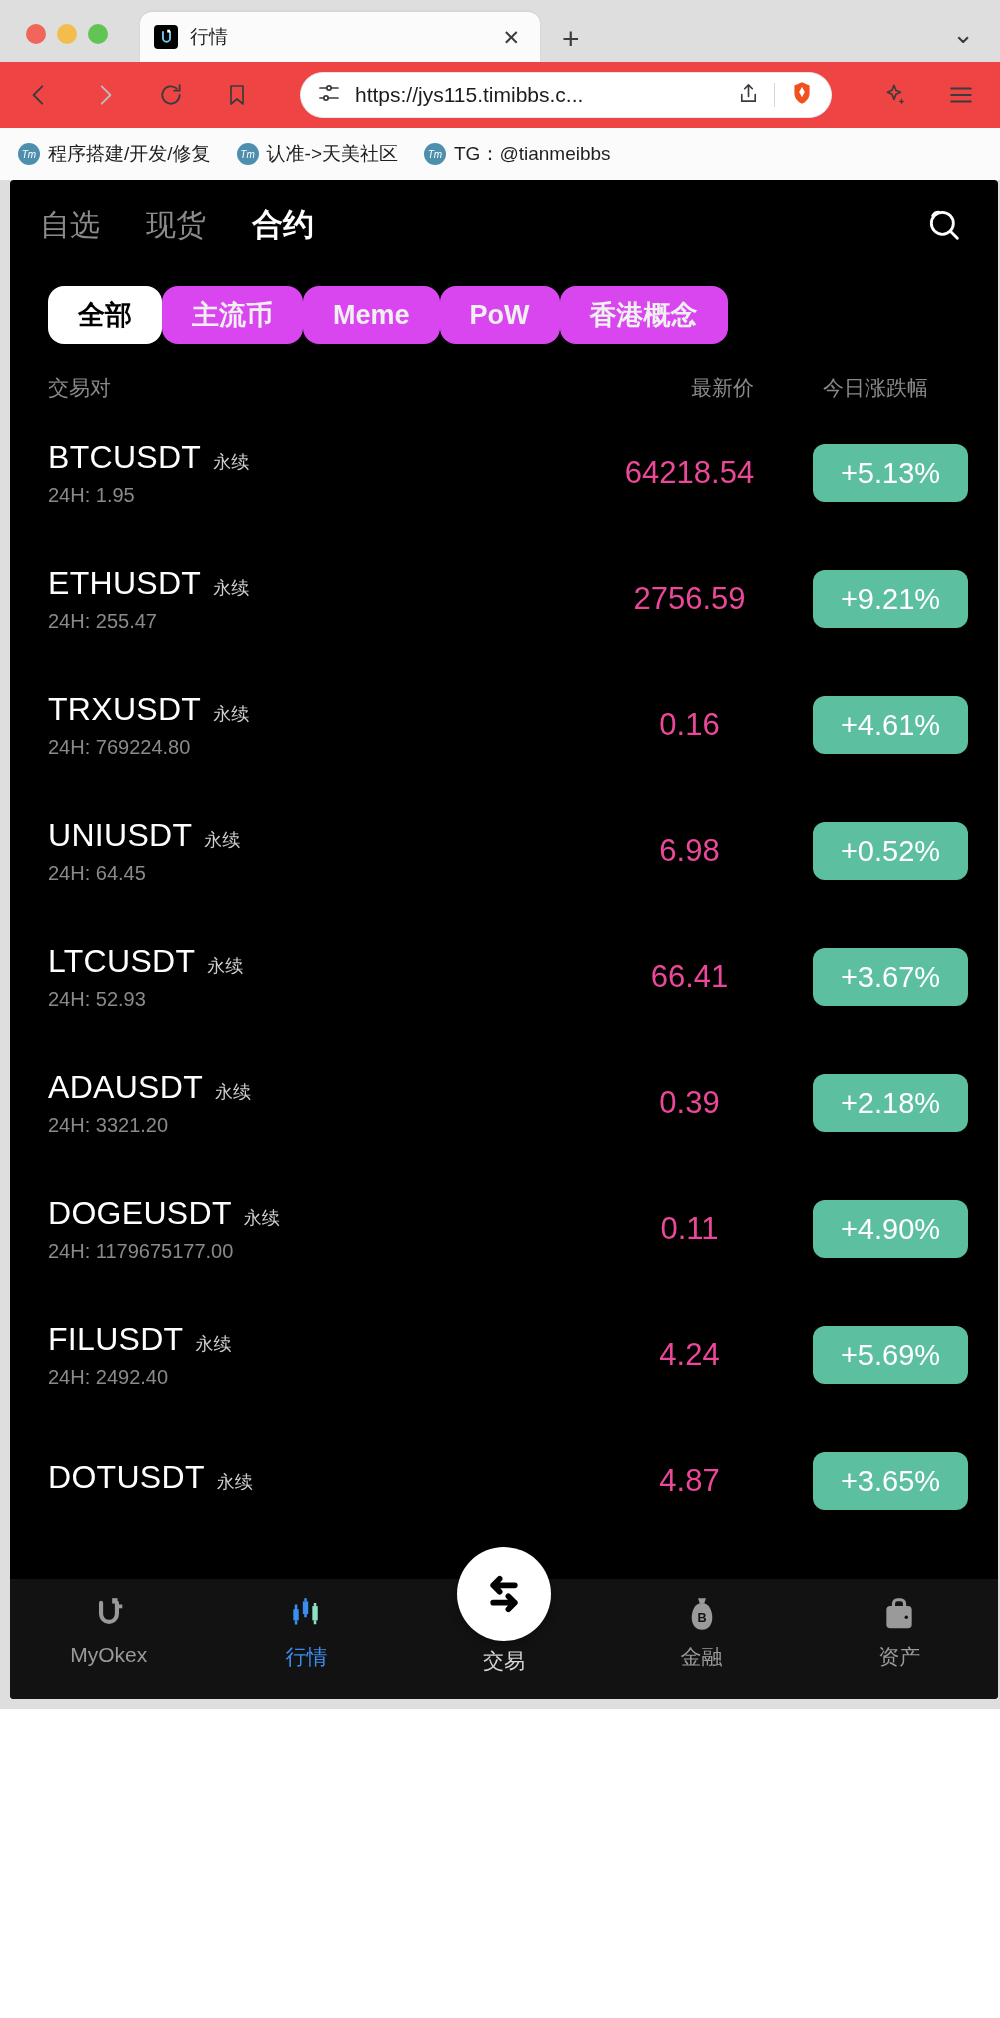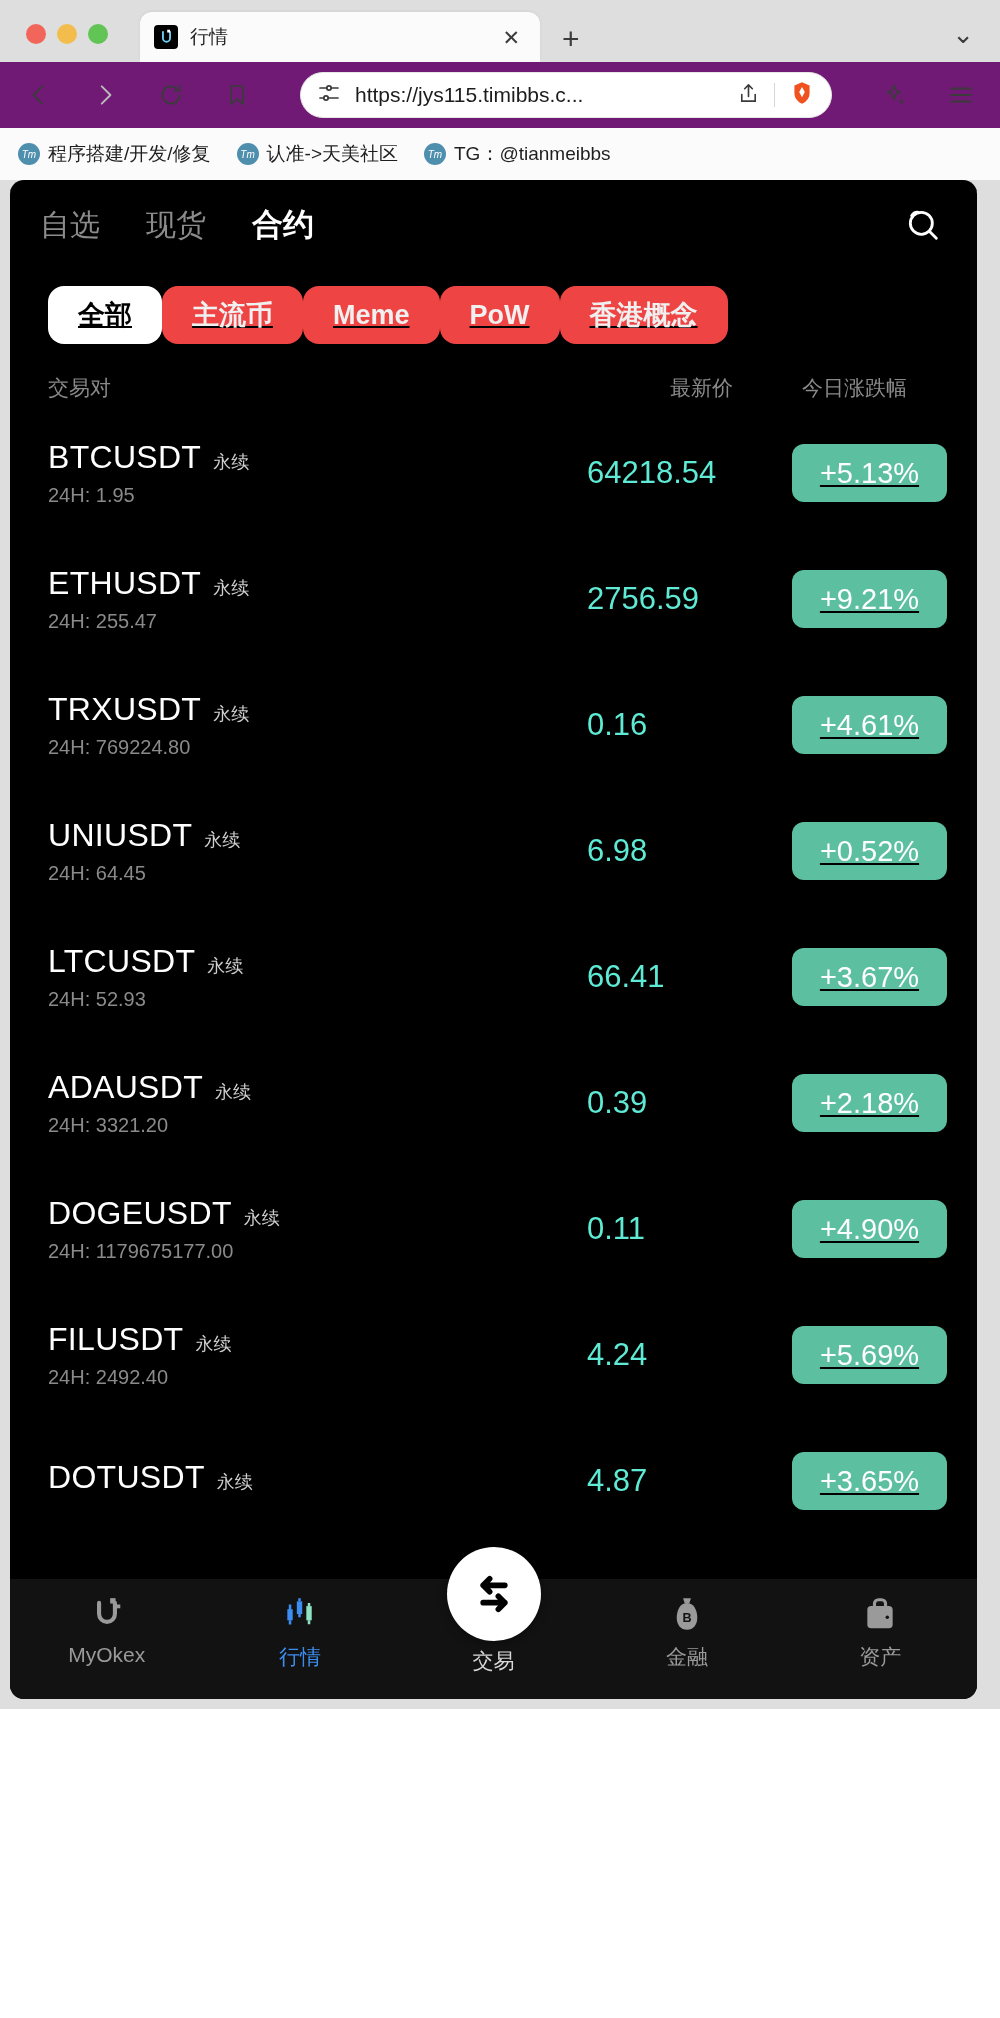--- a/index.html
+++ b/index.html
@@ -30,21 +30,21 @@
   .favicon {
     width:24px; height:24px; background:#000; border-radius:4px;
     display:flex; align-items:center; justify-content:center; flex:0 0 auto;
   }
   .tab-title { font-size:19px; color:#1f1f1f; flex:1; white-space:nowrap; overflow:hidden; }
   .tab-close { font-size:21px; color:#3c3c3c; cursor:pointer; padding:0 6px; line-height:1; }
   .new-tab { font-size:30px; color:#3c3c3c; margin-left:22px; padding-bottom:8px; cursor:pointer; line-height:1; }
   .tab-list-btn { position:absolute; right:26px; bottom:12px; font-size:26px; color:#3c3c3c; cursor:pointer; }
 
   .toolbar {
-    height: 66px; background:#701a75;
+    height: 66px; background:#ef4444;
     display:flex; align-items:center; padding: 0 22px; gap: 32px;
   }
   .nav-ic { width:34px; height:34px; display:flex; align-items:center; justify-content:center; color:#3b3b3b; cursor:pointer; }
   .nav-ic.disabled { color:#bdbdbd; }
 
   .urlbar {
     flex:1; height:46px; background:#fff; border-radius:23px;
     display:flex; align-items:center; padding: 0 16px; gap:14px;
     margin: 0 14px; border:1px solid #e6e6e6;
   }
@@ -55,59 +55,58 @@
   .bm { display:flex; align-items:center; gap:8px; cursor:pointer; }
   .bm-ic {
     width:22px; height:22px; border-radius:50%;
     background:#4f8fae; color:#fff; font-size:10px; font-style:italic;
     display:flex; align-items:center; justify-content:center; flex:0 0 auto;
   }
   .bm-label { font-size:19px; color:#1f1f1f; white-space:nowrap; }
 
   
   .app {
-    flex:1; margin: 0 23px 10px 10px;
-    background:#000; border-radius: 14px; position:relative; overflow:hidden;
+    flex:1; margin: 0 2px 10px 10px;
+    background:#000; border-radius: 4px; position:relative; overflow:hidden;
     display:flex; flex-direction:column;
     border-top: 2px solid #000;
-    text-decoration: underline;
   }
 
   .app-header {
     height: 86px; display:flex; align-items:center; padding: 0 30px;
     flex: 0 0 auto;
   }
   .seg { display:flex; align-items:baseline; gap: 46px; flex:1; }
   .seg-item { font-size:30px; color:#8b8b8b; cursor:pointer; white-space:nowrap; }
   .seg-item.active { color:#fff; font-weight:bold; font-size:31px; }
   .search-btn { width:48px; height:48px; display:flex; align-items:center; justify-content:center; cursor:pointer; }
 
   .chips { display:flex; padding: 18px 38px 0 38px; flex:0 0 auto; }
   .chip {
-    height:58px; padding: 0 30px; border-radius: 16px; background:#ef4444;
+    height:58px; padding: 0 30px; border-radius: 16px; background:#d946ef;
     display:flex; align-items:center; justify-content:center;
     font-size:27px; color:#f0f0f0; font-weight:bold; white-space:nowrap; cursor:pointer;
   }
   .chip.active { background:#fff; color:#000; }
 
   .col-head {
     display:flex; align-items:center; padding: 30px 30px 8px 38px; flex:0 0 auto;gap:29px;
   }
   .ch-pair { flex:1; font-size:21px; color:#8a8a8a; }
   .ch-price { width:175px; text-align:right; font-size:21px; color:#8a8a8a; }
   .ch-chg { width:185px; text-align:center; font-size:21px; color:#8a8a8a; }
 
   .rows { flex:1; overflow:hidden; }
   .row { display:flex; align-items:center; height:126px; padding: 0 30px 0 38px; cursor:pointer; }
   .pair-col { flex:1; }
   .pair-line { display:flex; align-items:baseline; gap:12px; }
   .pair-sym { font-size:32px; color:#fff; letter-spacing:.3px; }
   .pair-tag { font-size:18px; color:#cfcfcf; }
   .pair-vol { font-size:20px; color:#8a8a8a; margin-top:8px; }
-  .price-col { width:175px; text-align:left; font-size:31px; color:#5eead4; padding-right:12px; }
+  .price-col { width:175px; text-align:center; font-size:31px; color:#ec4899; padding-right:12px; }
   .chg-col { width:185px; display:flex; justify-content:flex-end; }
   .chg-badge {
     width:155px; height:58px; border-radius:12px; background:#5cbfa0;
     display:flex; align-items:center; justify-content:center;
     font-size:29px; color:#fff;
   }
 
   
   .tabbar {
     position:absolute; left:0; right:0; bottom:0; height:120px;

